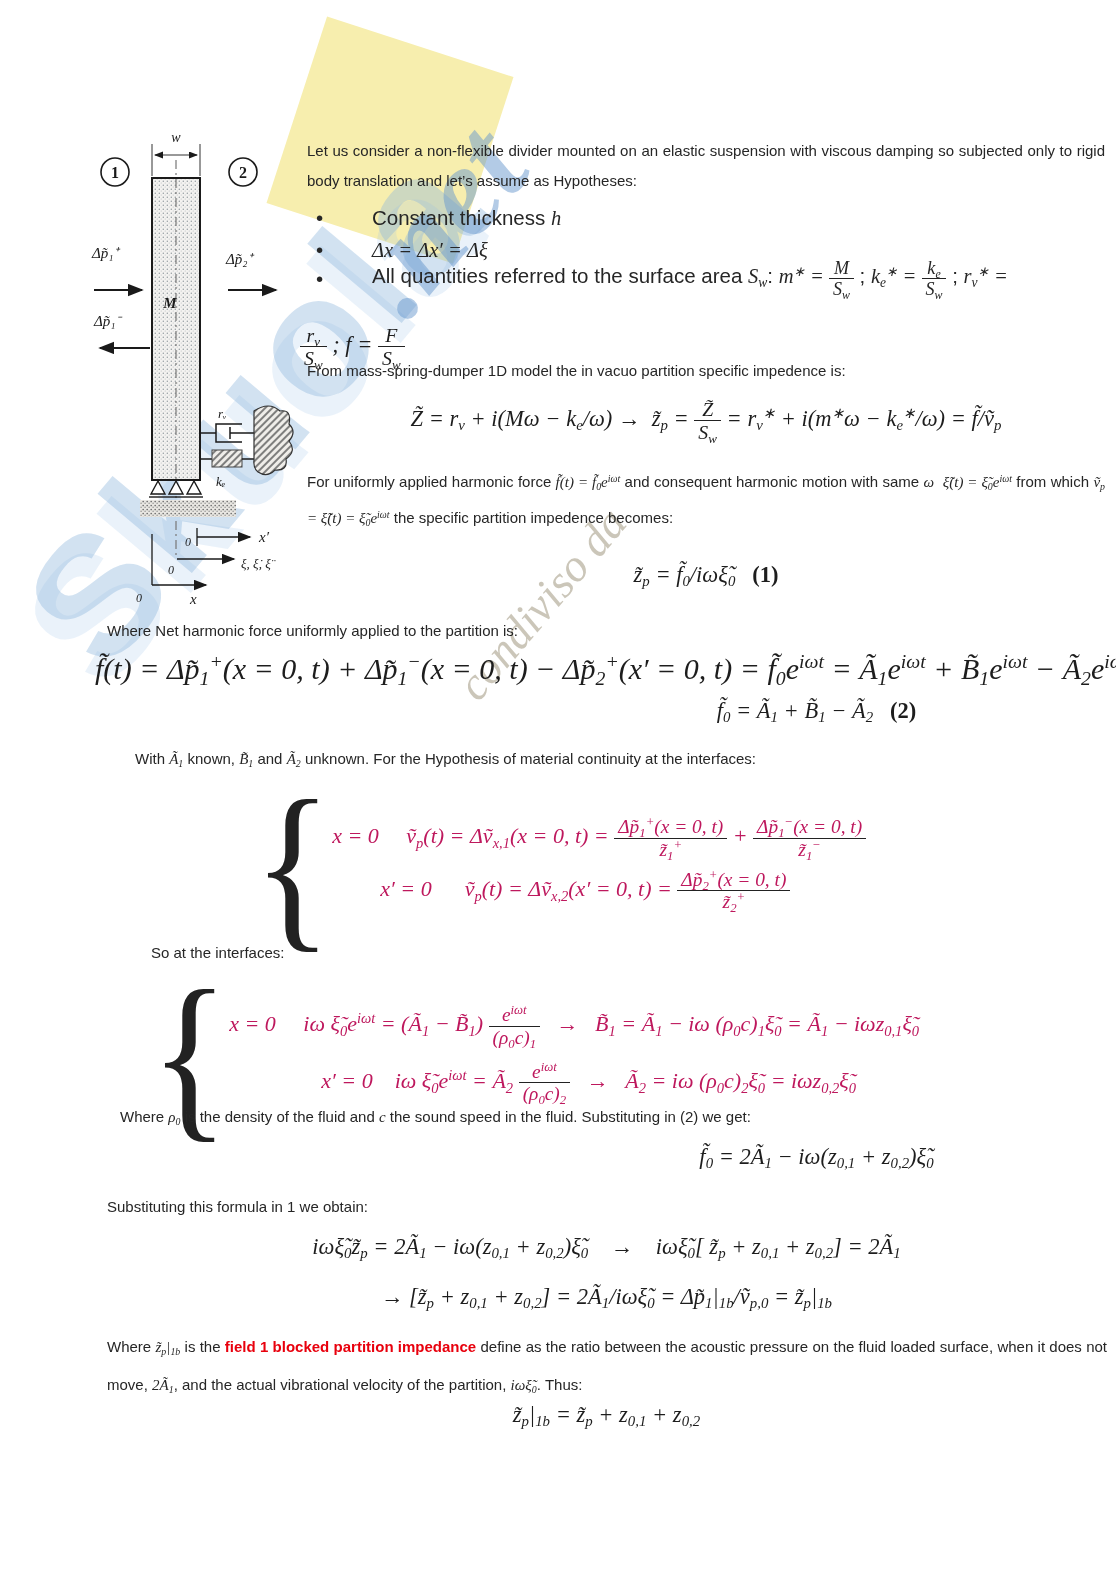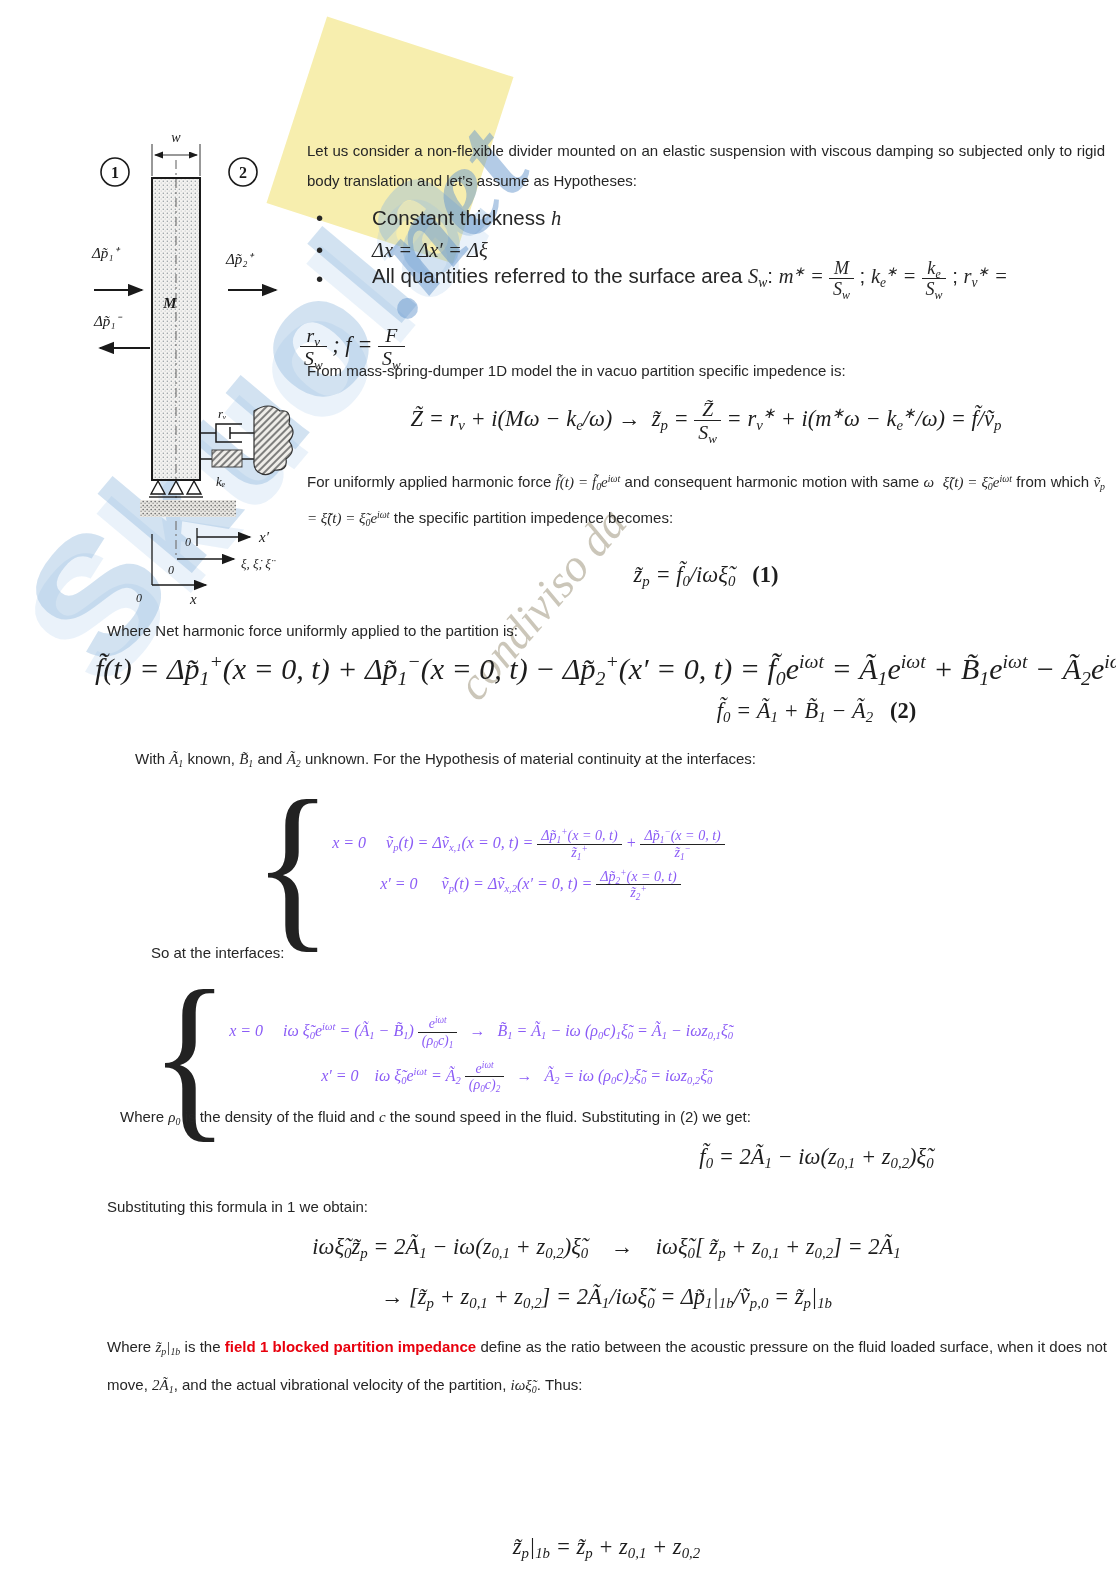--- a/index.html
+++ b/index.html
@@ -37,21 +37,21 @@
   .fr .b{display:block;padding:0 4px;}
   
   .bullet{position:absolute;left:316px;z-index:2;display:flex;align-items:center;font-size:20.5px;}
   .bullet .mark{width:56px;flex:none;}
   
   .system{position:absolute;z-index:2;display:flex;align-items:center;}
   .brace{font-family:"Liberation Serif",serif;font-weight:400;color:#222;
          transform:scaleY(1.12);line-height:1;}
   .sys-lines{display:flex;flex-direction:column;}
   .sys-lines .eq-line{font-family:"Liberation Serif",serif;font-style:italic;
-         font-size:16px;color:#8b5cf6;white-space:nowrap;}
+         font-size:22px;color:#be185d;white-space:nowrap;}
   .diagram{position:absolute;left:70px;top:128px;z-index:1;}
   .dlabel{font-family:"Liberation Serif",serif;font-style:italic;fill:#1a1a1a;}
 </style>
 </head>
 <body>
 
 <div class="page">
 
   <div class="wm">
     <div class="wm-diamond"></div>
@@ -211,15 +211,15 @@
 
   <div class="eq eq-center nudge" style="left:107px;top:1144px;width:999px;">f̃<sub>0</sub> = 2Ã<sub>1</sub> − iω(z<sub>0,1</sub> + z<sub>0,2</sub>)ξ̃<sub>0</sub></div>
 
   <div class="blk" style="left:107px;top:1192px;width:999px;">Substituting this formula in 1 we obtain:</div>
 
   <div class="eq eq-center" style="left:107px;top:1234px;width:999px;">iωξ̃<sub>0</sub>z̃<sub>p</sub> = 2Ã<sub>1</sub> − iω(z<sub>0,1</sub> + z<sub>0,2</sub>)ξ̃<sub>0</sub> &nbsp;&nbsp;&nbsp;<span class="up">→</span>&nbsp;&nbsp;&nbsp; iωξ̃<sub>0</sub>[ z̃<sub>p</sub> + z<sub>0,1</sub> + z<sub>0,2</sub>] = 2Ã<sub>1</sub></div>
   <div class="eq eq-center" style="left:107px;top:1284px;width:999px;"><span class="up">→</span> [z̃<sub>p</sub> + z<sub>0,1</sub> + z<sub>0,2</sub>] = 2Ã<sub>1</sub>/iωξ̃<sub>0</sub> = Δp̃<sub>1</sub>|<sub>1b</sub>/ṽ<sub>p,0</sub> = z̃<sub>p</sub>|<sub>1b</sub></div>
 
   <div class="blk just" style="left:107px;top:1328px;width:1000px;line-height:37px;">Where <i class="m">z̃<sub>p</sub>|<sub>1b</sub></i> is the <span class="red">field 1 blocked partition impedance</span> define as the ratio between the acoustic pressure on the fluid loaded surface, when it does not move, <i class="m">2Ã<sub>1</sub></i>, and the actual vibrational velocity of the partition, <i class="m">iωξ̃<sub>0</sub></i>. Thus:</div>
 
-  <div class="eq eq-center" style="left:107px;top:1534px;width:999px;">z̃<sub>p</sub>|<sub>1b</sub> = z̃<sub>p</sub> + z<sub>0,1</sub> + z<sub>0,2</sub></div>
+  <div class="eq eq-center" style="left:107px;top:1402px;width:999px;">z̃<sub>p</sub>|<sub>1b</sub> = z̃<sub>p</sub> + z<sub>0,1</sub> + z<sub>0,2</sub></div>
 
 </div>
 
 </body></html>

